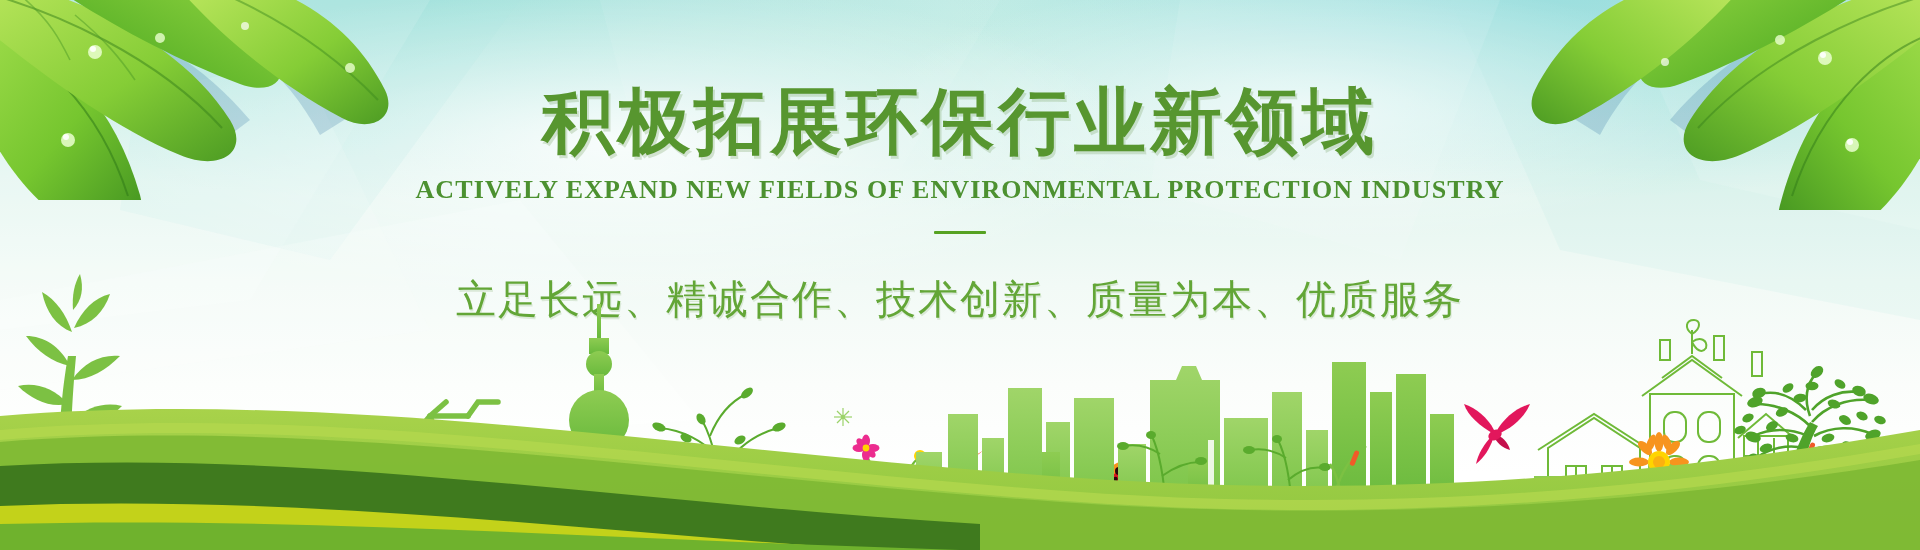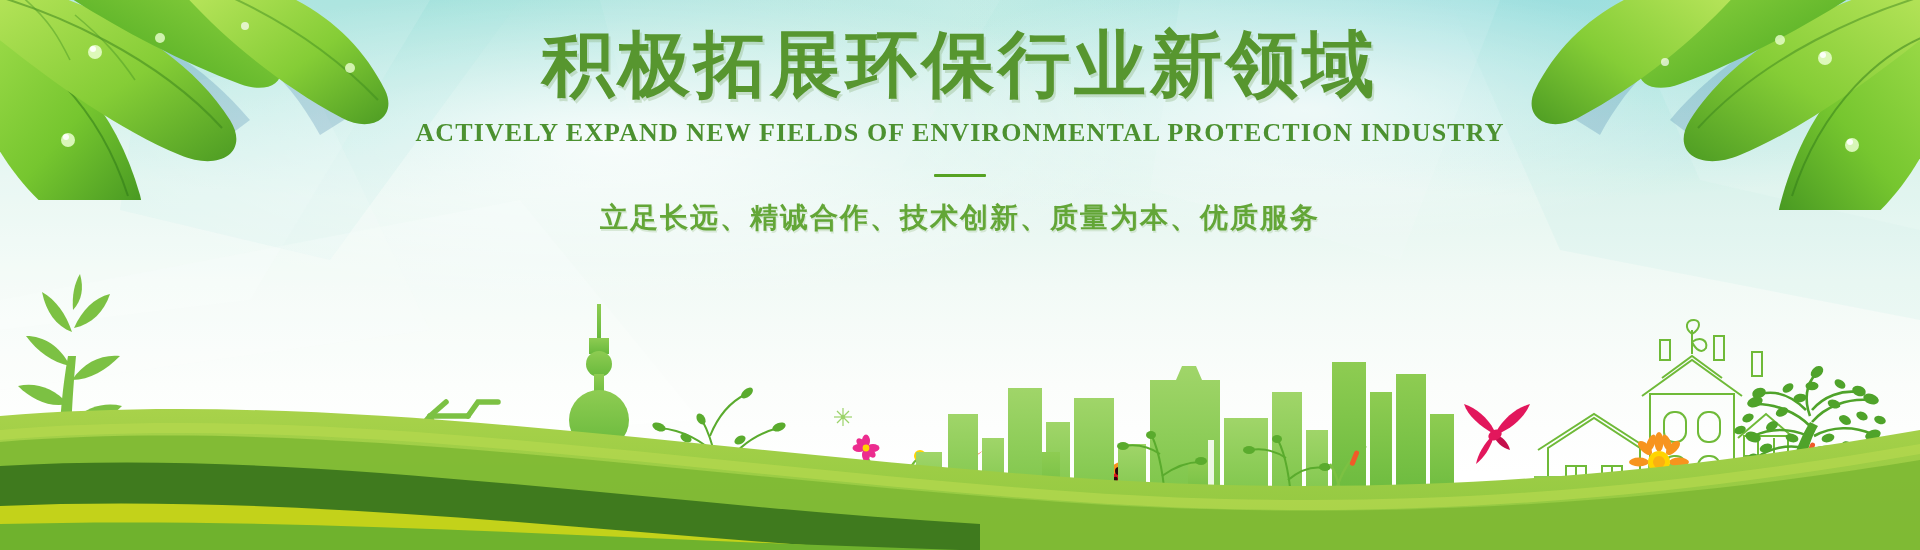--- a/index.html
+++ b/index.html
@@ -22,39 +22,39 @@
       radial-gradient(ellipse 620px 190px at 68% 20%, rgba(255,255,255,.7), rgba(255,255,255,0) 70%);}
   
   .facets{position:absolute;inset:0;opacity:.5;}
   
   .leaves{position:absolute;top:0;}
   .leaves.left{left:0;}
   .leaves.right{right:0;}
   
   .content{position:absolute;left:0;right:0;top:0;text-align:center;}
   .title{
-    margin:0;padding-top:28px;
+    margin:0;padding-top:85px;
     font-size:72px;line-height:1.05;font-weight:700;
     letter-spacing:4px;
     color:#57962f;
     text-shadow:2px 3px 0 rgba(130,170,110,.30);
   }
   .subtitle{
     margin:14px 0 0 0;
     font-size:26px;font-weight:700;letter-spacing:1.1px;
     color:#4c9130;
     font-family:"Liberation Serif", serif;
   }
   .divider{
     width:52px;height:3px;background:#56a222;
     margin:26px auto 0 auto;border-radius:1px;
   }
   .tagline{
-    margin:22px 0 0 0;
-    font-size:28px;font-weight:700;letter-spacing:2px;
+    margin:38px 0 0 0;
+    font-size:40px;font-weight:400;letter-spacing:2px;
     color:#63a637;
     text-shadow:1px 2px 0 rgba(140,180,120,.25);
   }
   .scene{position:absolute;left:0;bottom:0;width:1920px;height:280px;}
 </style>
 </head>
 <body>
 
 <div id="banner">
 

